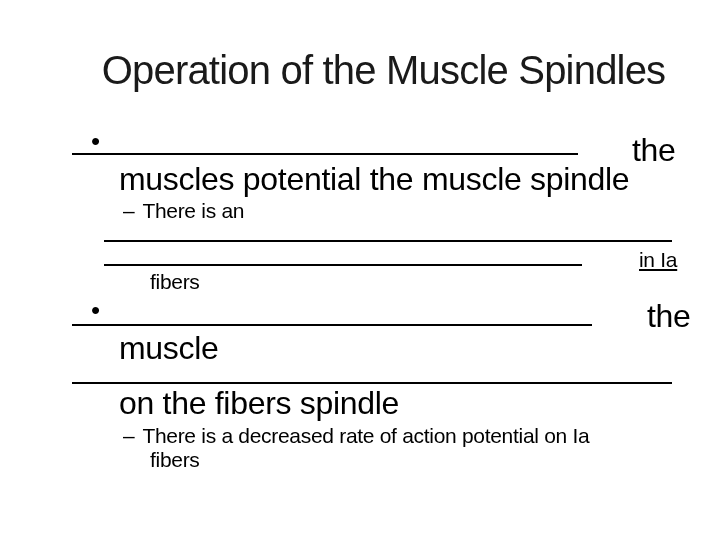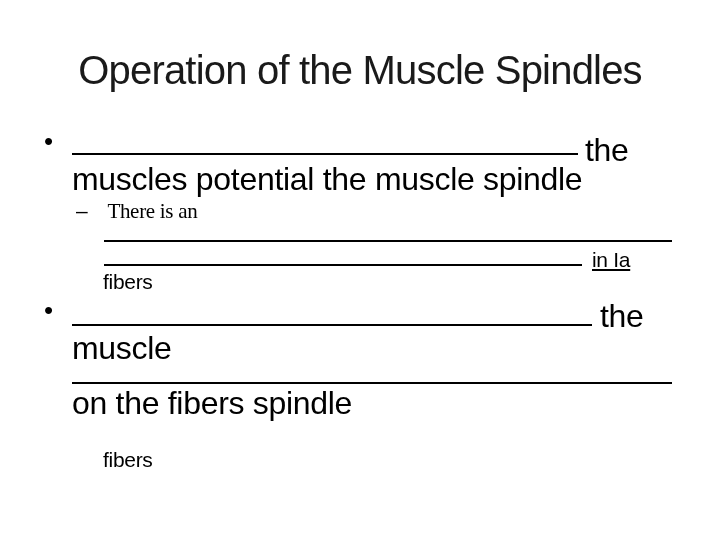--- a/index.html
+++ b/index.html
@@ -3,30 +3,30 @@
 <meta charset="utf-8">
 <style>
   html,body{margin:0;padding:0;}
   body{
     width:720px;height:540px;position:relative;overflow:hidden;
     background:#ffffff;
     font-family:"Liberation Sans", sans-serif;
     color:#000000;
   }
   .slide{position:absolute;inset:0;background:#ffffff;}
-  .abs{position:absolute;line-height:1;white-space:nowrap;}
+  .abs{position:absolute;line-height:1;white-space:nowrap;padding-left:47px;}
   .title{
     left:0;right:0;top:50px;text-align:center;
     font-size:40px;letter-spacing:-0.8px;color:#1a1a1a;
   }
   .lvl1{font-size:32px;letter-spacing:-0.3px;}
   .lvl2{font-size:21px;letter-spacing:-0.3px;}
   .bullet-dot{font-size:26px;}
   .dash{display:inline-block;}
-  .dash + .sub-text{margin-left:20px;font-family:Liberation Serif, serif;}
+  .dash + .sub-text{margin-left:8px;}
   .rule{
     position:absolute;height:0;border-bottom:2px solid #000000;
   }
   
   #rule-b1{left:72px;top:153px;width:506px;}
   #rule-s1a{left:104px;top:240px;width:568px;}
   #rule-s1b{left:104px;top:264px;width:478px;}
   #rule-b2a{left:72px;top:324px;width:520px;}
   #rule-b2b{left:72px;top:382px;width:600px;}
   
@@ -63,15 +63,18 @@
   <span class="abs lvl2" id="s1-inIa">in Ia</span>
   <div class="abs lvl2" id="s1-fibers">fibers</div>
 
   <span class="abs bullet-dot" id="b2-dot">•</span>
   <div class="rule" id="rule-b2a"></div>
   <span class="abs lvl1" id="b2-the">the</span>
   <div class="abs lvl1" id="b2-l2">muscle</div>
   <div class="rule" id="rule-b2b"></div>
   <div class="abs lvl1" id="b2-l4">on the fibers spindle</div>
 
+  <div class="abs lvl2" id="s2-l1">
+    <span class="dash">–</span><span class="sub-text">There is a decreased rate of action potential on Ia</span>
+  </div>
   <div class="abs lvl2" id="s2-fibers">fibers</div>
 
 </div>
 
 </body></html>

